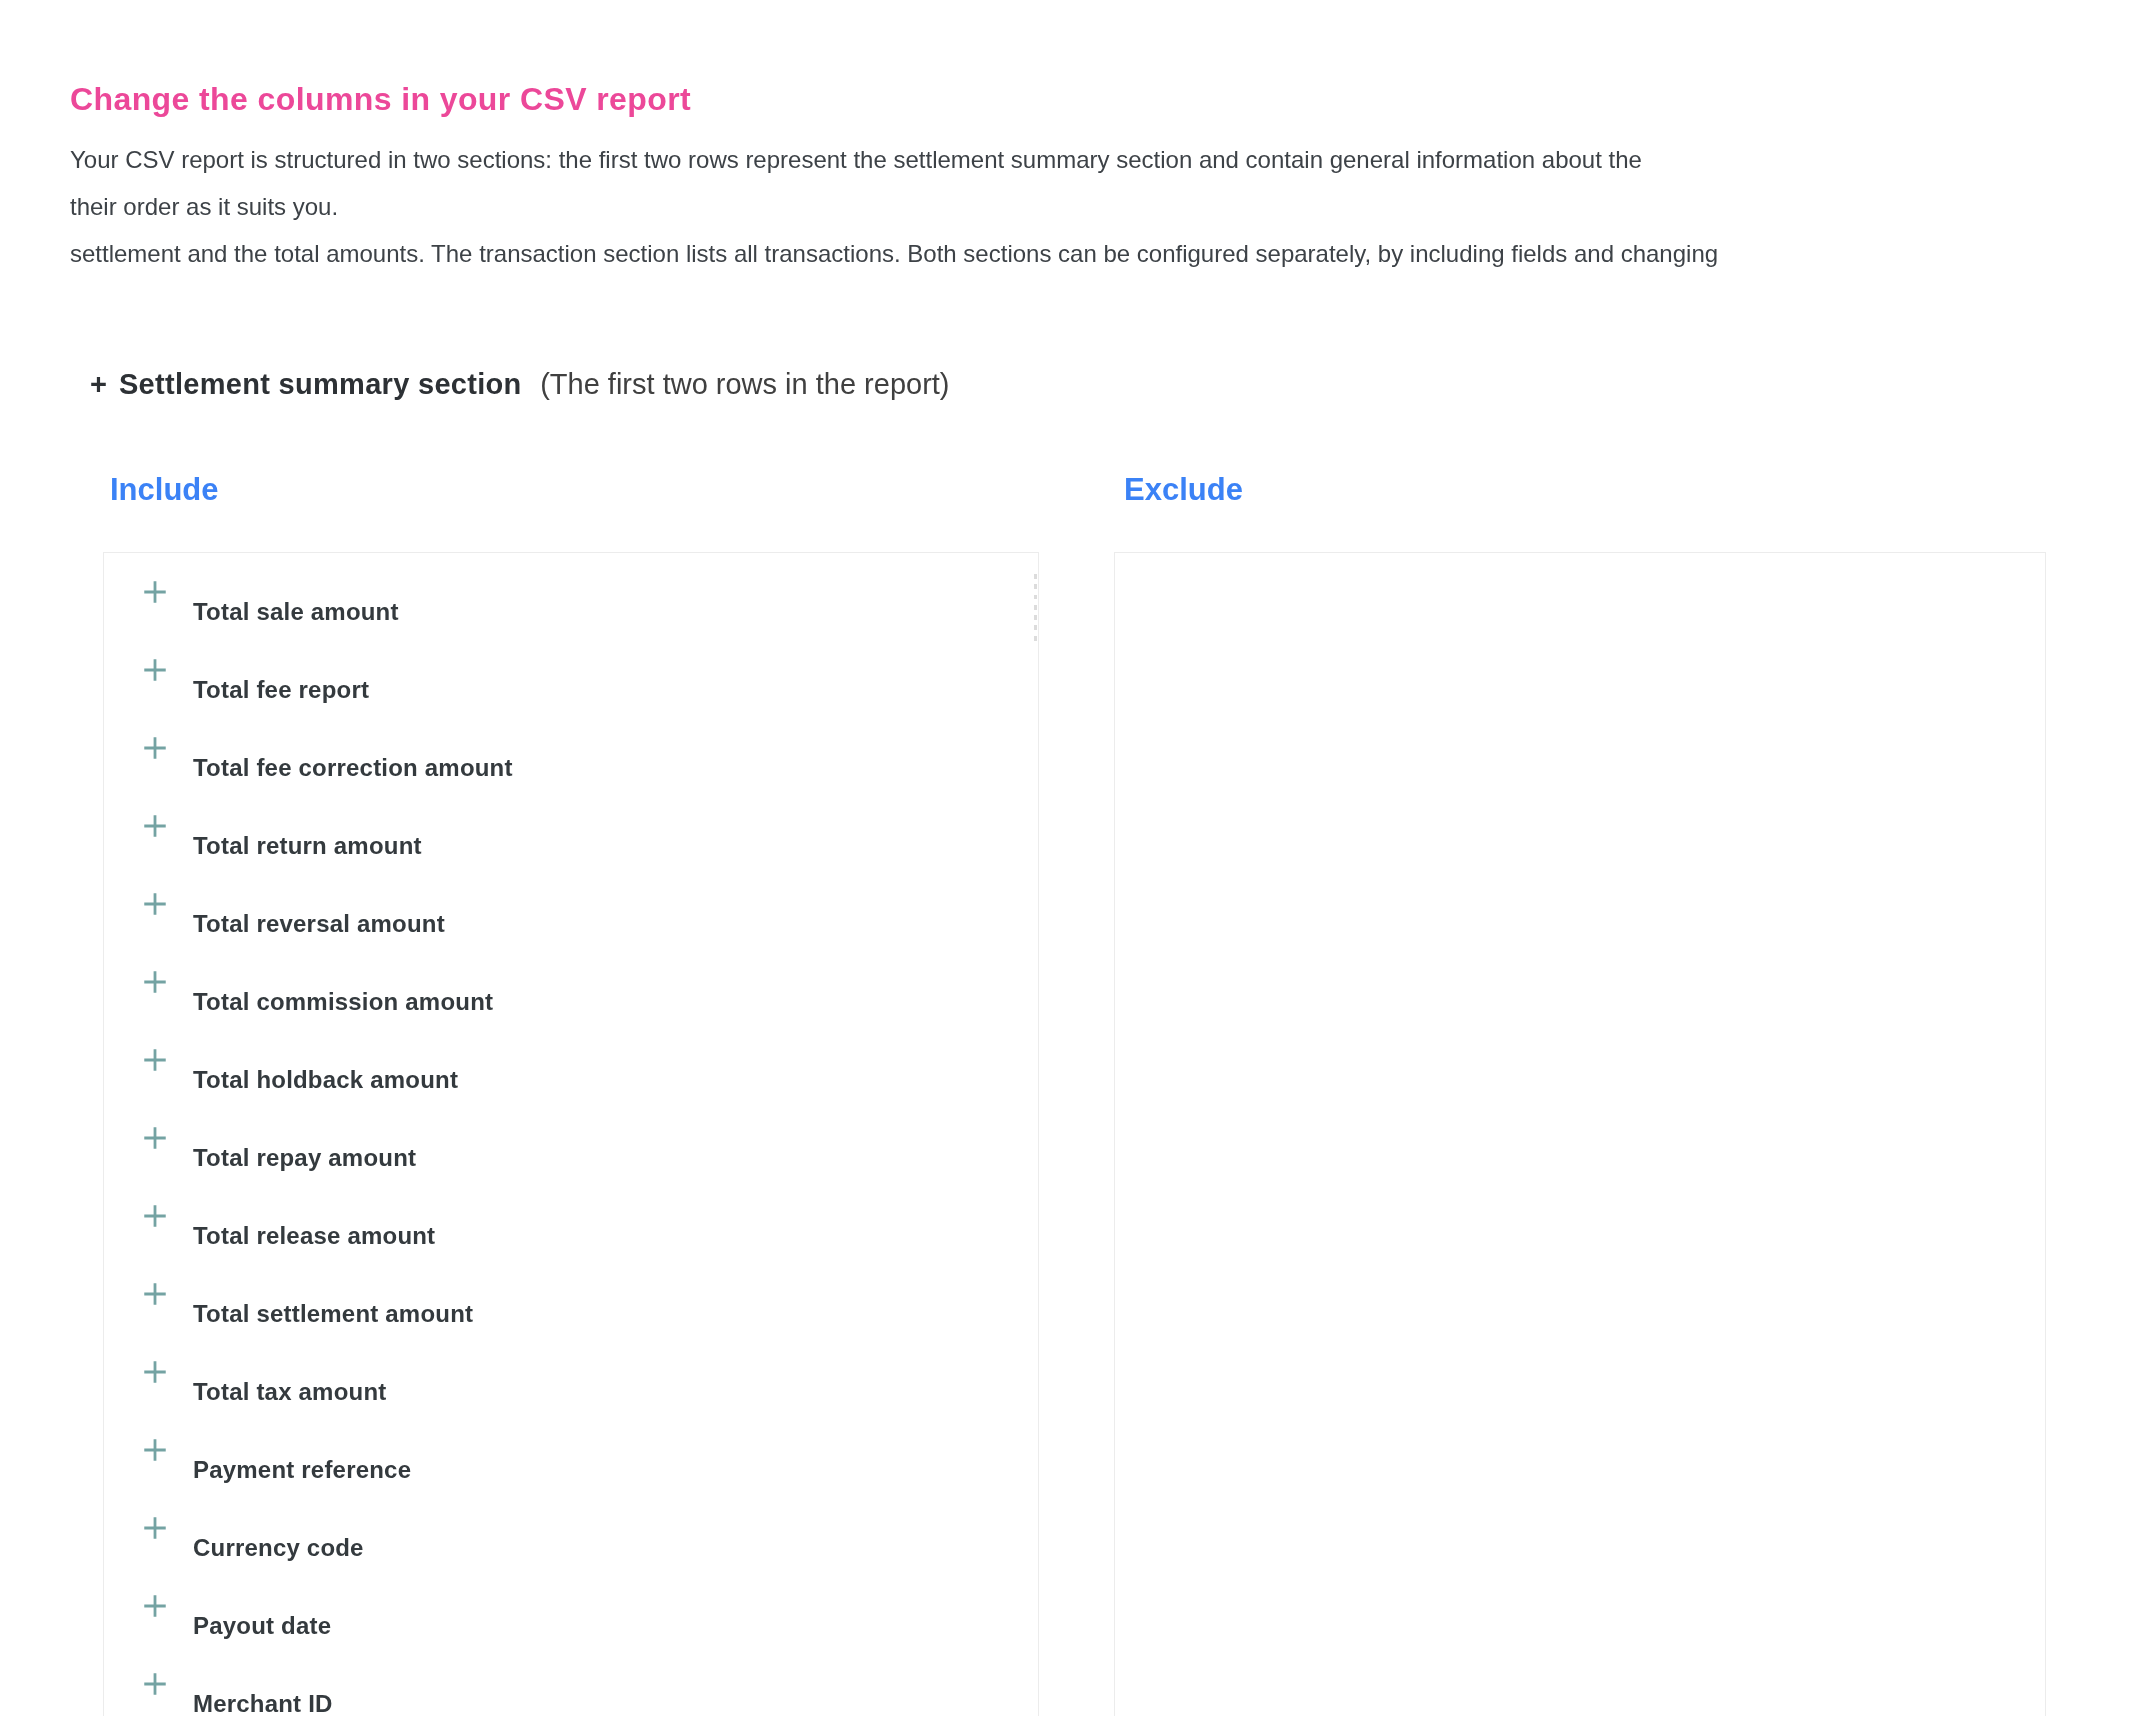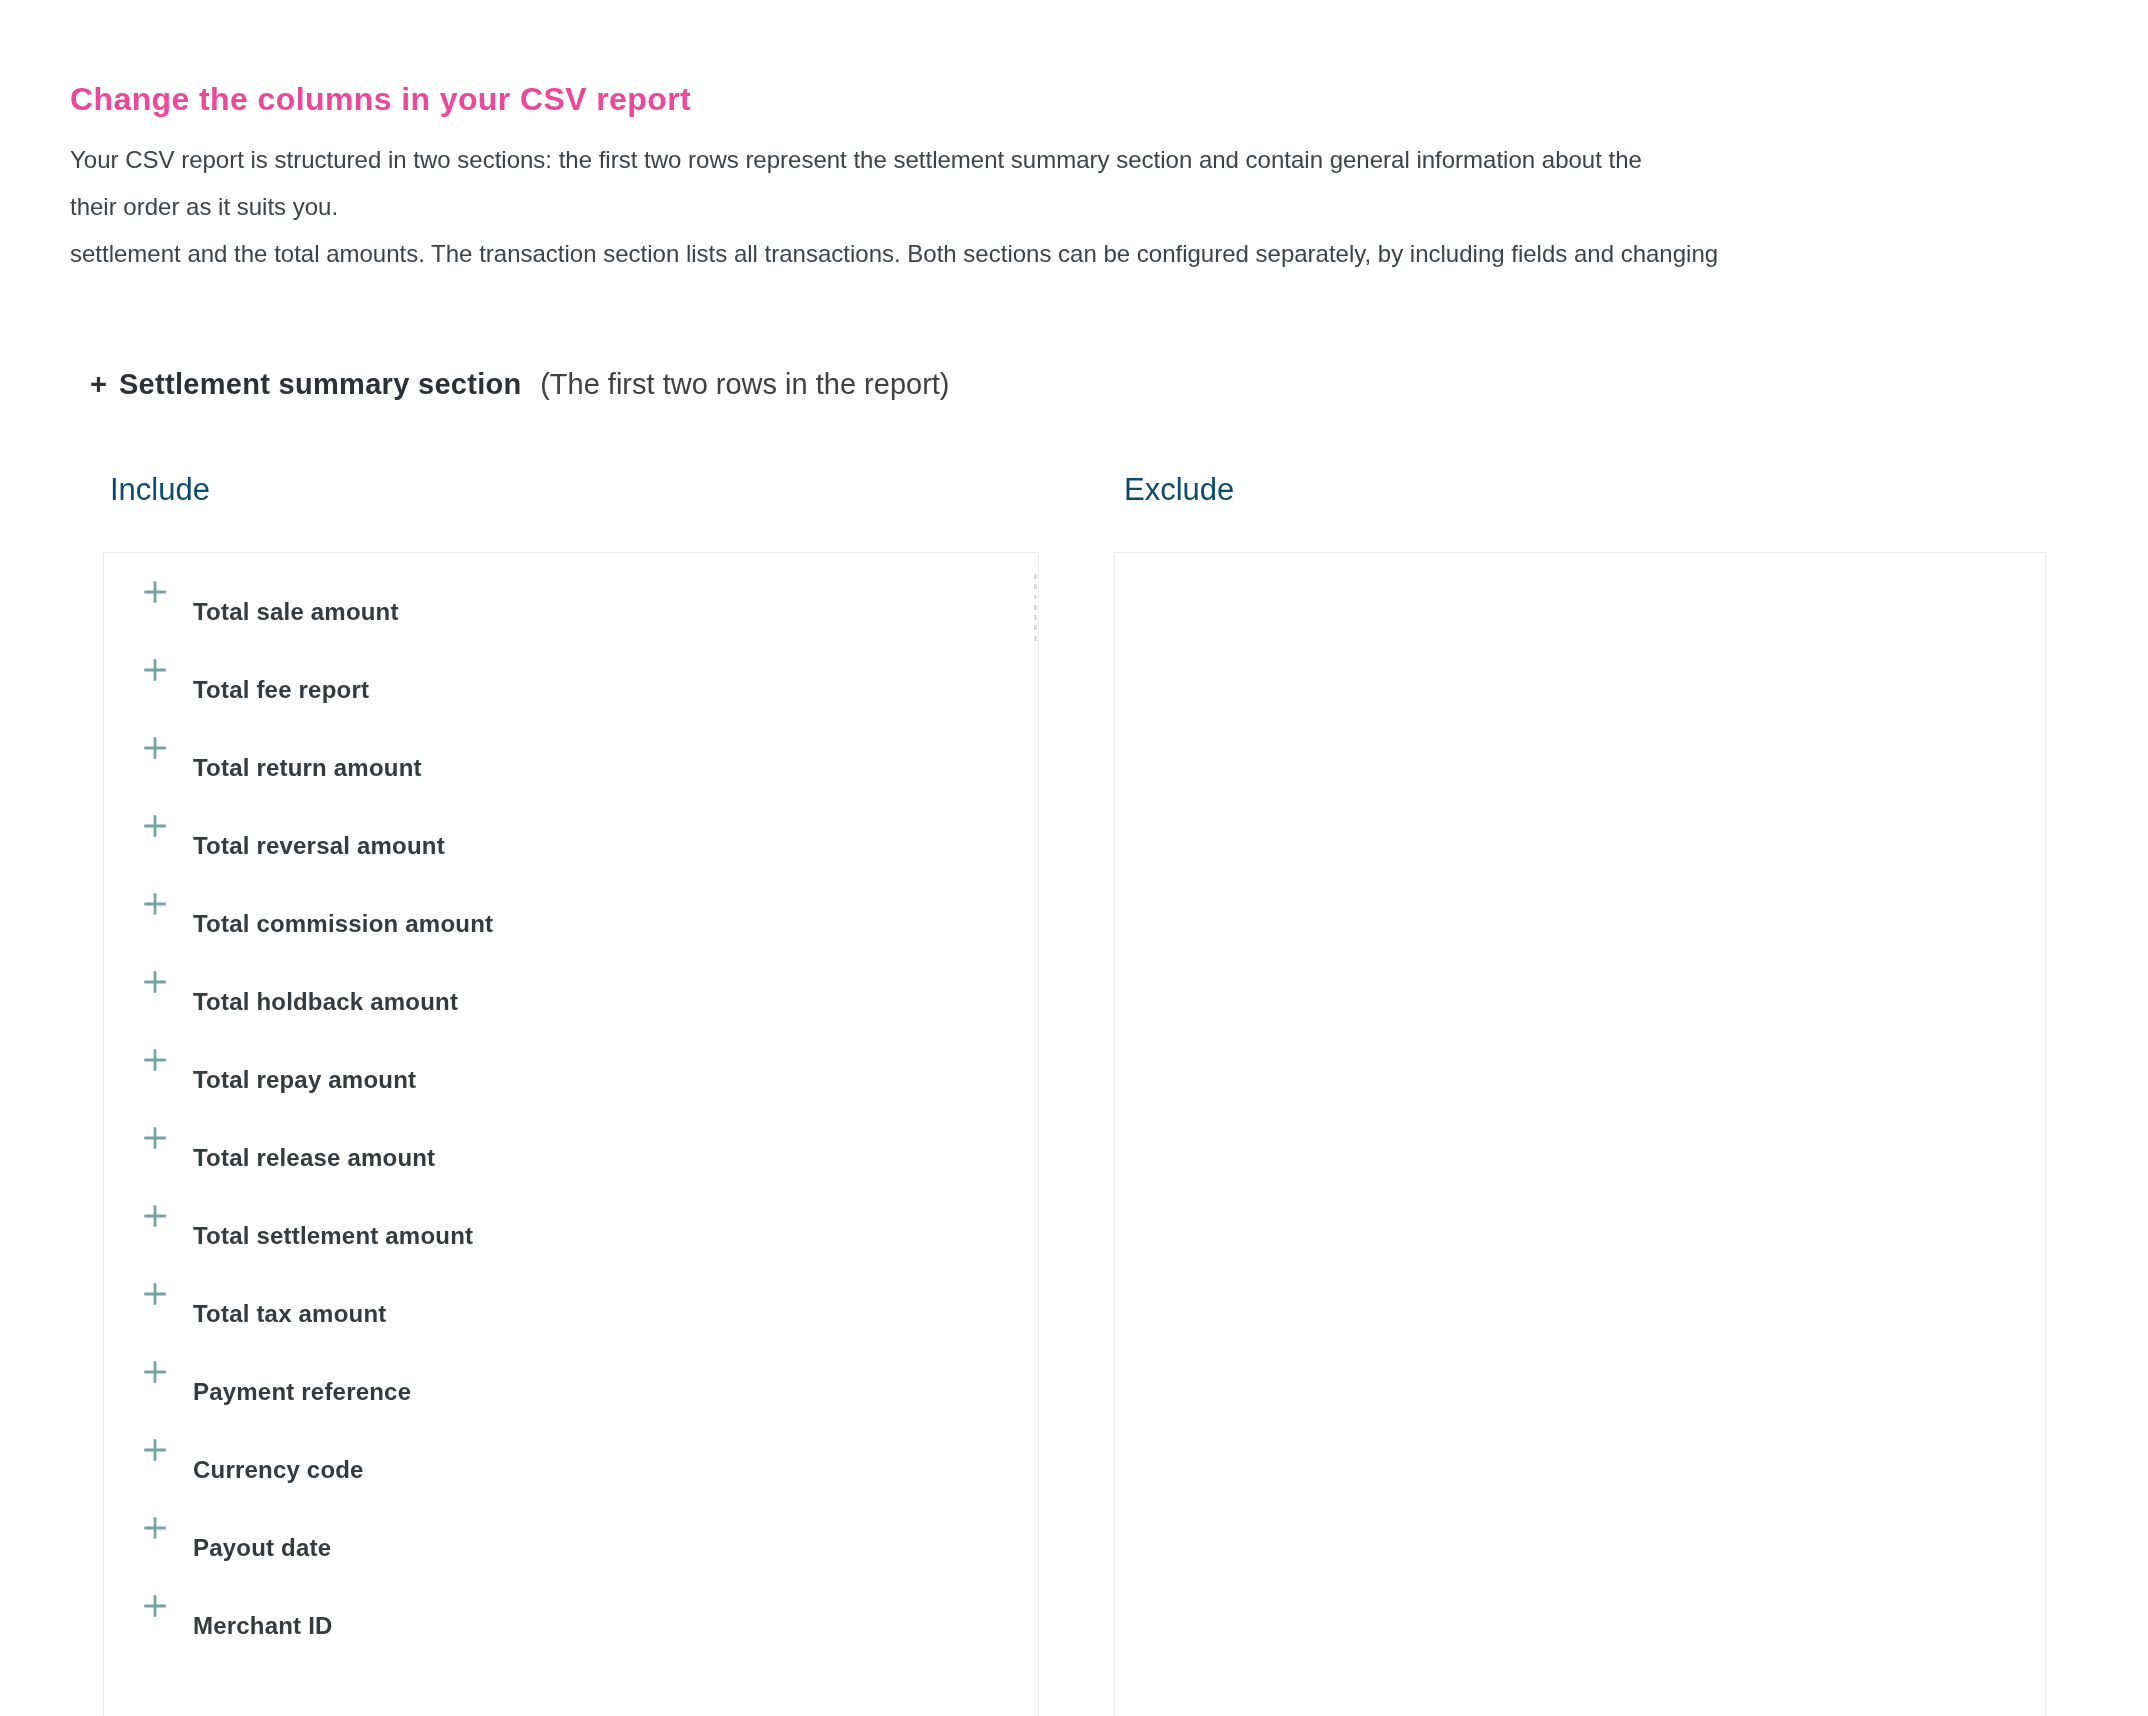--- a/index.html
+++ b/index.html
@@ -62,22 +62,22 @@
     margin-left: 18.6px;
     font-size: 29px;
     font-weight: 300;
     color: #404040;
   }
   .col-label {
     position: absolute;
     top: 471px;
     font-size: 31px;
     line-height: 37px;
-    font-weight: 400;
-    color: #0c4a6e;
+    font-weight: 700;
+    color: #3b82f6;
   }
   .include-label { left: 110px; }
   .exclude-label { left: 1124px; }
   .panel {
     position: absolute;
     top: 552px;
     height: 1176px;
     border: 1.9px solid #ececec;
     box-sizing: border-box;
     background: #ffffff;
@@ -150,20 +150,26 @@
       <div class="row">
     <svg class="plus" width="28" height="28" viewBox="0 0 30 30" aria-hidden="true">
       <path d="M15 3.5v23M3.5 15h23" fill="none" stroke="currentColor" stroke-width="3" stroke-linecap="butt"></path>
     </svg>
     <span class="row-label">Total fee report</span>
   </div>
       <div class="row">
     <svg class="plus" width="28" height="28" viewBox="0 0 30 30" aria-hidden="true">
       <path d="M15 3.5v23M3.5 15h23" fill="none" stroke="currentColor" stroke-width="3" stroke-linecap="butt"></path>
     </svg>
+    <span class="row-label">Total fee correction amount</span>
+  </div>
+      <div class="row">
+    <svg class="plus" width="28" height="28" viewBox="0 0 30 30" aria-hidden="true">
+      <path d="M15 3.5v23M3.5 15h23" fill="none" stroke="currentColor" stroke-width="3" stroke-linecap="butt"></path>
+    </svg>
     <span class="row-label">Total return amount</span>
   </div>
       <div class="row">
     <svg class="plus" width="28" height="28" viewBox="0 0 30 30" aria-hidden="true">
       <path d="M15 3.5v23M3.5 15h23" fill="none" stroke="currentColor" stroke-width="3" stroke-linecap="butt"></path>
     </svg>
     <span class="row-label">Total reversal amount</span>
   </div>
       <div class="row">
     <svg class="plus" width="28" height="28" viewBox="0 0 30 30" aria-hidden="true">

